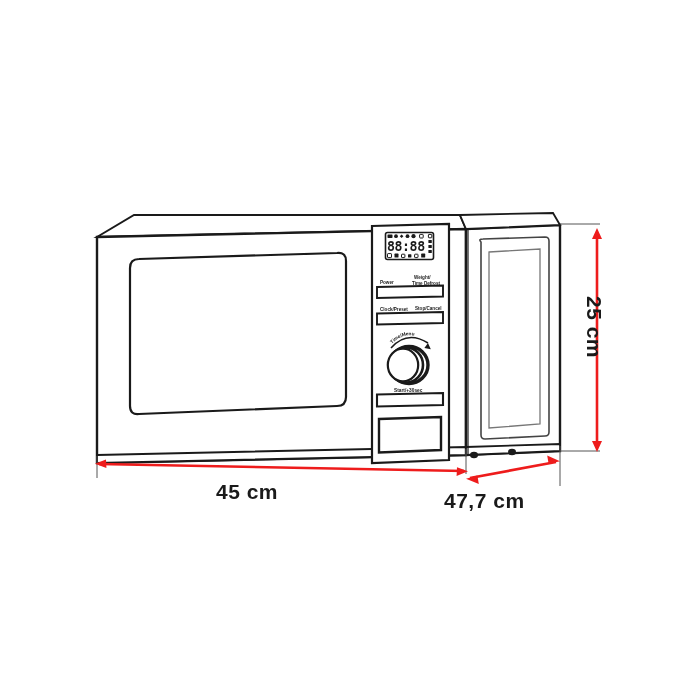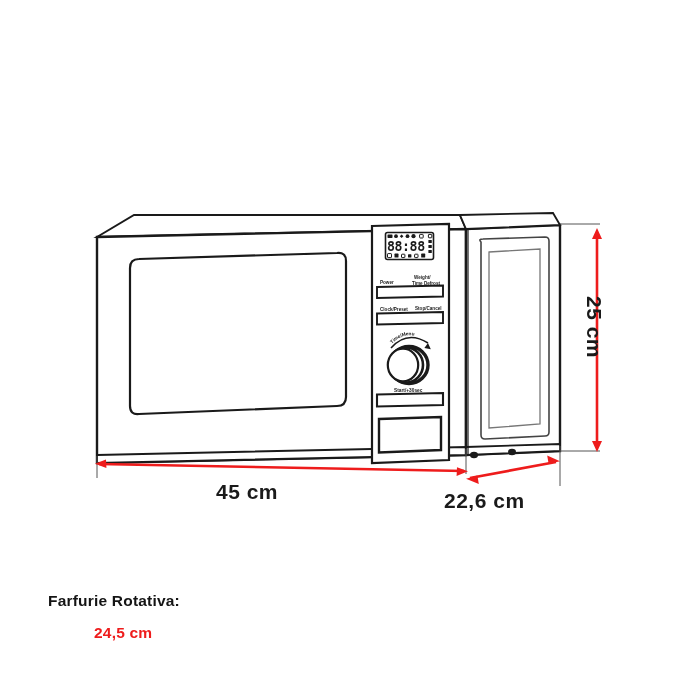--- a/index.html
+++ b/index.html
@@ -151,22 +151,18 @@
       <line x1="597" y1="234" x2="597" y2="444" stroke="#ee1c1c" stroke-width="2.6"></line>
       <path d="M 597 228 l 5 11 l -10 0 Z" fill="#ee1c1c"></path>
       <path d="M 597 452 l 5 -11 l -10 0 Z" fill="#ee1c1c"></path>
     </g>
 
   </svg>
 
   
   <div class="dim-label" id="label-width">45 cm</div>
 
-  <div class="dim-label" id="label-depth">22,6 cm</div>
+  <div class="dim-label" id="label-depth">47,7 cm</div>
 
   <div class="dim-label" id="label-height">25 cm</div>
 
-  <div id="plate-block">
-    <div id="plate-title">Farfurie Rotativa:</div>
-    <div id="plate-value" style="color: rgb(238, 28, 28);">24,5 cm</div>
-  </div>
 
 </div>
 
 </body></html>

